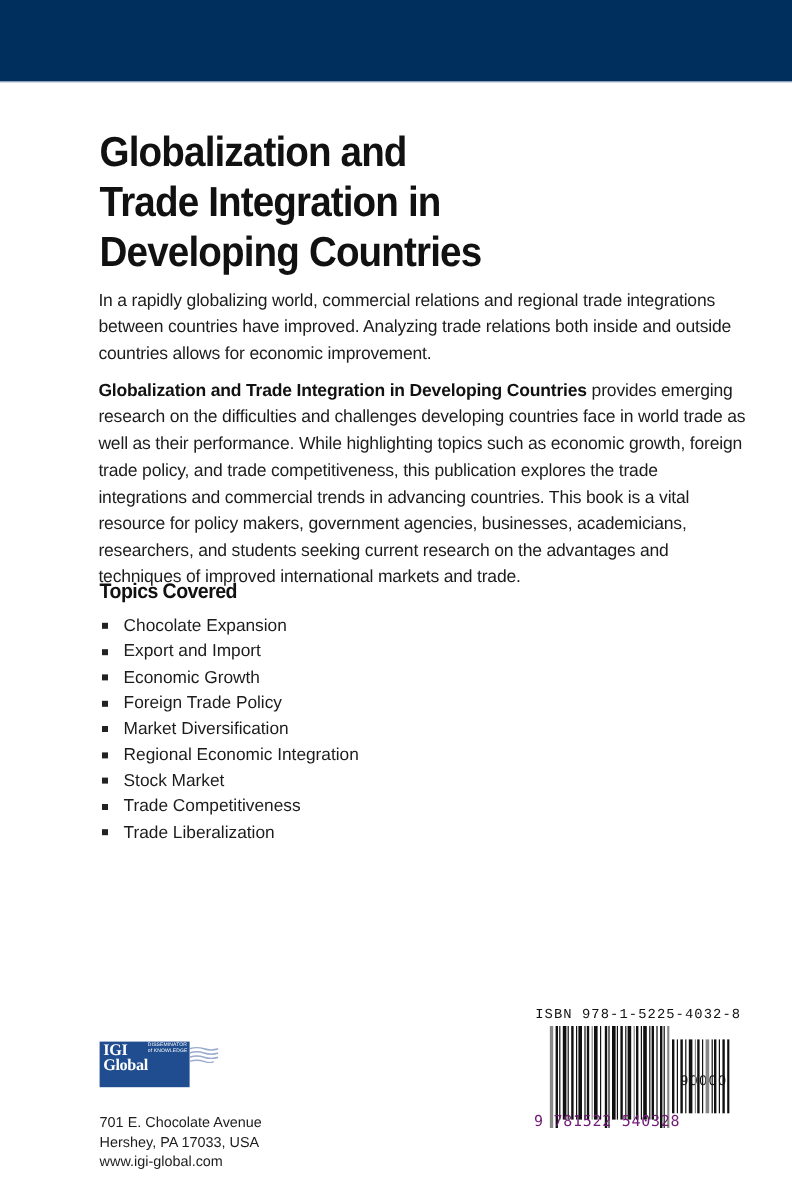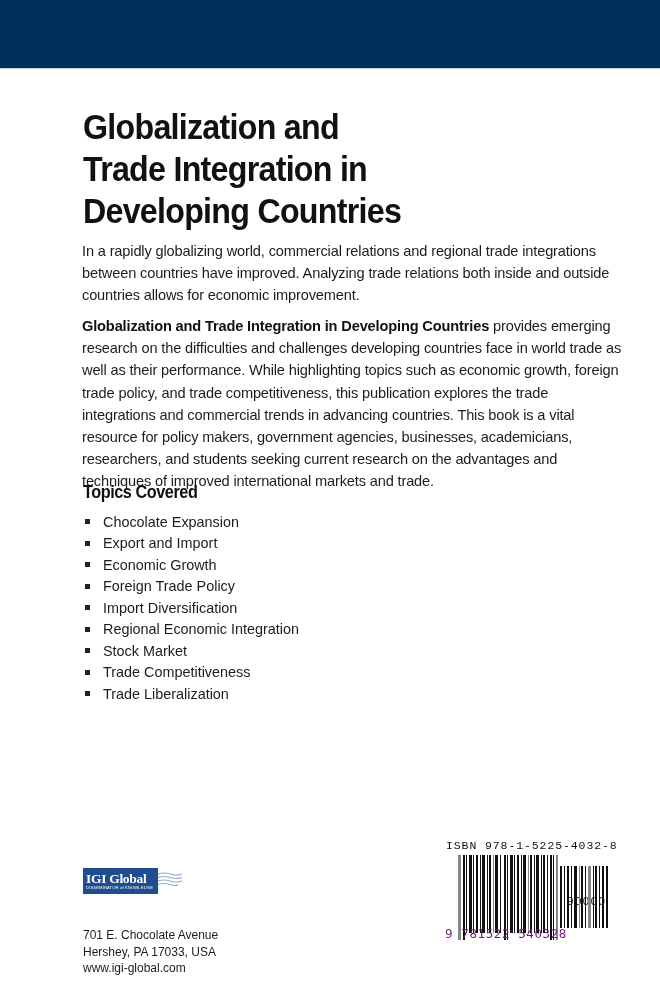--- a/index.html
+++ b/index.html
@@ -24,22 +24,22 @@
     .para b { font-weight: bold; color: #111; }
     .topics-heading {
       position: absolute; left: 83px; top: 482px; margin: 0;
       font-weight: bold; font-size: 17.5px; color: #111; letter-spacing: -0.5px;
       transform: scaleX(0.93); transform-origin: left top;
     }
     .topics { position: absolute; left: 83px; top: 511px; margin: 0; padding: 0; list-style: none; }
     .topic { height: 21.5px; display: flex; align-items: center; font-size: 14.4px; color: #1c1c1c; }
     .bullet { width: 5px; height: 5px; background: #222; margin-right: 13px; margin-left: 2px; }
     .logo {
-      position: absolute; left: 83px; top: 868px; width: 75px; height: 26px; background: #1f4d8f;
-      display: flex; flex-direction: column; justify-content: center; padding-left: 3px; box-sizing: border-box;
+      position: absolute; left: 83px; top: 868px; width: 75px; height: 38px; background: #1f4d8f;
+      display: flex; justify-content: center; padding-left: 3px; box-sizing: border-box;
     }
     .logo-name { font-family: "Liberation Serif", serif; font-weight: bold; color: #fff; font-size: 13.5px; line-height: 13px; letter-spacing: -0.3px; }
     .logo-tag { font-size: 4.2px; color: #fff; line-height: 5px; letter-spacing: 0.1px; }
     .logo-waves { position: absolute; left: 158px; top: 872px; width: 24px; height: 14px; }
     .address { position: absolute; left: 83px; top: 898px; font-size: 12px; line-height: 16.5px; color: #1c1c1c; margin-top: 29px; }
     .address div { white-space: nowrap; }
     .isbn-label {
       position: absolute; left: 446px; top: 839px;
       font-family: Liberation Mono, monospace; font-size: 11.5px; letter-spacing: 0.9px; color: #111;
     }
@@ -85,21 +85,21 @@
   <li class="topic">
       <span class="bullet"></span>
       <span>Economic Growth</span>
     </li>
   <li class="topic">
       <span class="bullet"></span>
       <span>Foreign Trade Policy</span>
     </li>
   <li class="topic">
       <span class="bullet"></span>
-      <span>Import Diversification</span>
+      <span>Market Diversification</span>
     </li>
   <li class="topic">
       <span class="bullet"></span>
       <span>Regional Economic Integration</span>
     </li>
   <li class="topic">
       <span class="bullet"></span>
       <span>Stock Market</span>
     </li>
   <li class="topic">

